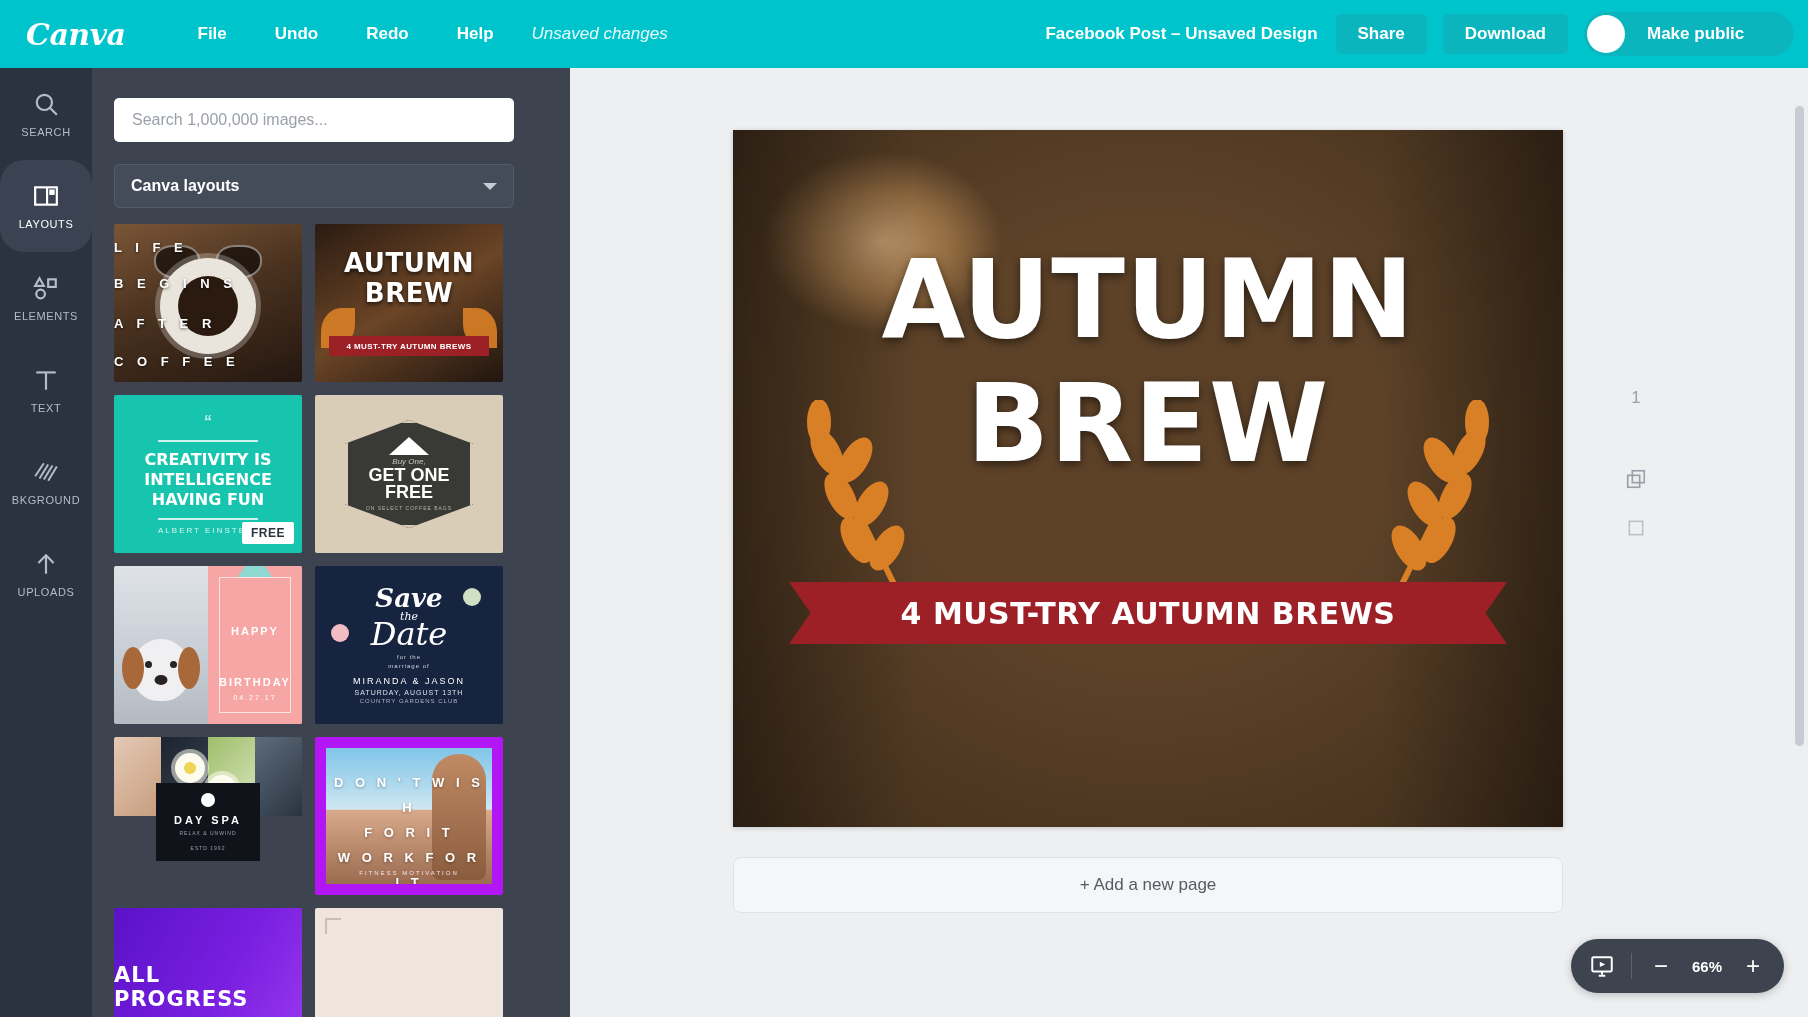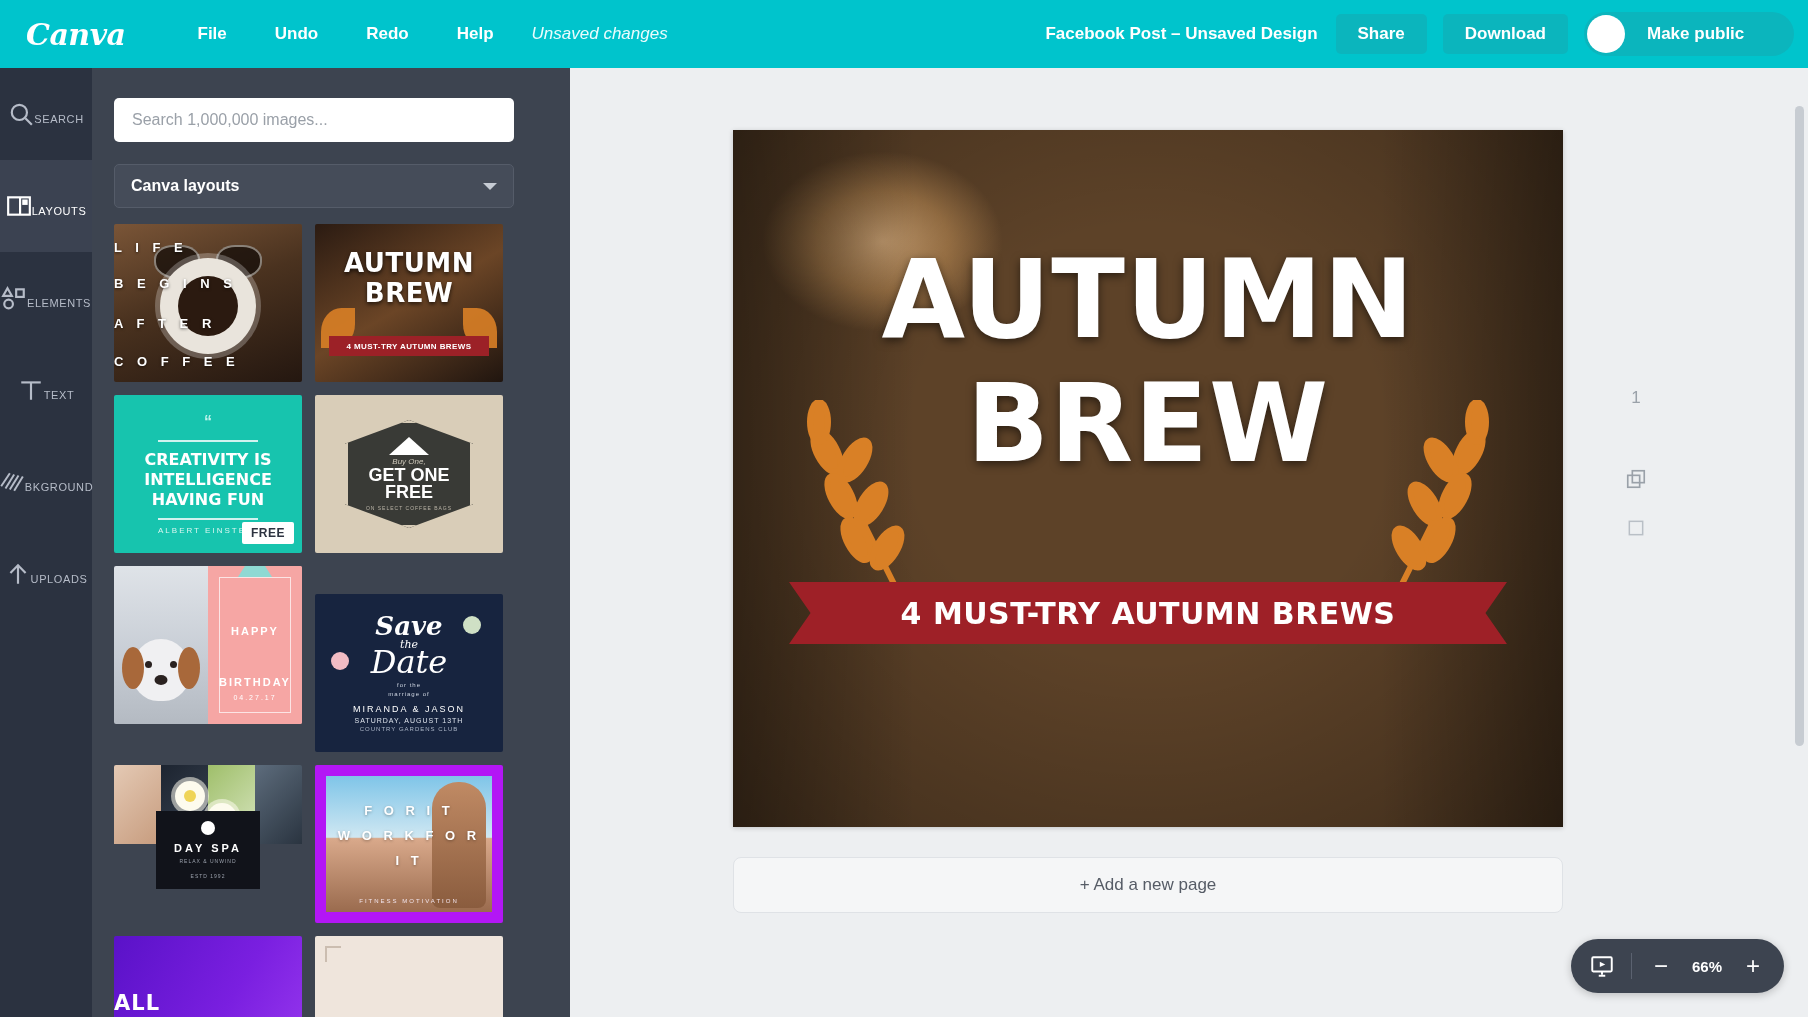--- a/index.html
+++ b/index.html
@@ -95,24 +95,25 @@
 
   
   .rail {
     position: absolute; top: 68px; left: 0;
     width: 92px; height: 949px;
     background: #2b3240;
     z-index: 30;
   }
   .rail-item {
     height: 92px;
-    display: flex; flex-direction: row;
+    display: flex; flex-direction: column;
     align-items: center; justify-content: center;
     cursor: pointer;
     color: #b6bcc8;
+    border-radius: 24px;
   }
   .rail-item.active { background: #3b4251; color: #ffffff; }
   .rail-label {
     font-size: 11px;
     letter-spacing: 0.6px;
     margin-top: 9px;
     font-weight: normal;
   }
   .rail-icon { width: 26px; height: 26px; display:block; }
 
@@ -235,21 +236,21 @@
      width:13px; height:10px; background:#2a2220; border-radius:50%;}
   .bd-card{width:50%; height:100%; background:#f6a6a4; display:flex; flex-direction:column;
      align-items:center; justify-content:center; border:5px solid #f6a6a4; position:relative;}
   .bd-inner{position:absolute; inset:6px; border:1px solid rgba(255,255,255,.7);}
   .bd-tri{width:0;height:0;border-left:17px solid transparent;border-right:17px solid transparent;
      border-bottom:27px solid #8fd9d3; margin-bottom:10px;}
   .bd-txt{color:#fff; font-size:11px; font-weight:bold; letter-spacing:2px; text-align:center; line-height:14px;margin-top:37px;}
   .bd-date{position:absolute; bottom:18px; color:#fff; font-size:7px; letter-spacing:2px;}
 
   .t-savedate{background:#17243f; position:relative; display:flex; flex-direction:column;
-     align-items:center; justify-content:center;margin-top:28px;}
+     align-items:center; justify-content:center;}
   .sd-save{color:#fff; font-family:"DejaVu Serif", serif; font-style:italic;
      font-size:26px; line-height:24px; font-weight:bold;}
   .sd-the{color:#fff; font-family:"DejaVu Serif", serif; font-style:italic; font-size:11px;}
   .sd-date{color:#fff; font-family:"DejaVu Serif", serif; font-style:italic;
      font-size:32px; line-height:22px; font-weight:normal; margin-bottom:8px;}
   .sd-sub{color:#cfd6e2; font-size:6px; letter-spacing:1px; text-align:center; line-height:9px;}
   .sd-names{color:#fff; font-size:9px; letter-spacing:2px; margin-top:5px;}
   .sd-when{color:#dde3ec; font-size:7px; letter-spacing:1px; margin-top:3px;}
   .sd-where{color:#aab4c6; font-size:6px; letter-spacing:1px; margin-top:2px;}
   .sd-flower{position:absolute; width:18px; height:18px; border-radius:50%; background:#f2bcc4;}
@@ -586,20 +587,21 @@
         <div class="spa-title">DAY SPA</div>
         <div class="spa-sub">RELAX &amp; UNWIND</div>
         <div class="spa-foot">ESTD 1992</div>
       </div>
     </div>
 
     <div class="tile t-dontwish">
       <div class="dw-inner">
         <div class="dw-person"></div>
         <div class="dw-txt">
+          <div>D O N ' T   W I S H</div>
           <div>F O R   I T</div>
           <div>W O R K   F O R</div>
           <div>I T</div>
         </div>
         <div class="dw-foot">FITNESS MOTIVATION</div>
       </div>
     </div>
 
     <div class="tile t-progress">
       <div class="pr-txt">ALL PROGRESS</div>

